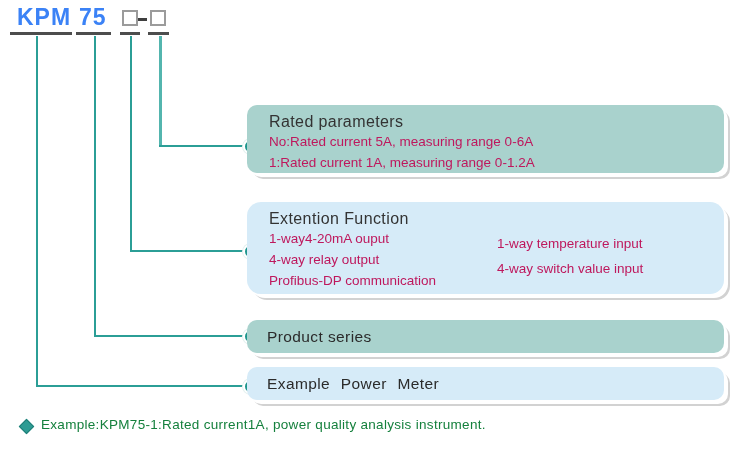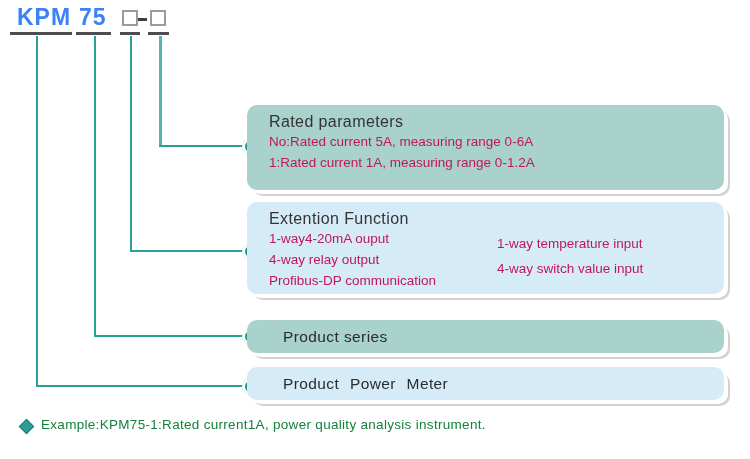--- a/index.html
+++ b/index.html
@@ -23,21 +23,21 @@
   
   .info-box{
     position:absolute;left:247px;width:477px;border-radius:10px;
     box-shadow:4px 4px 0 #ffffff,6px 6px 0 #d2d2d2;
     color:#2b2b2b;box-sizing:border-box;
   }
   .teal-box{background:#a9d2cd;}
   .blue-box{background:#d6ebf8;}
   .box-heading{font-size:16px;color:#333333;letter-spacing:0.4px;}
   .box-line{font-size:13.5px;color:#be185d;line-height:21px;}
-  .slim{display:flex;align-items:center;padding-left:36px;font-size:15.5px;color:#2b2b2b;letter-spacing:0.4px;}
+  .slim{display:flex;align-items:center;padding-left:20px;font-size:15.5px;color:#2b2b2b;letter-spacing:0.4px;}
   
   .diamond{
     position:absolute;left:21px;top:421px;width:9px;height:9px;
     background:#2e9c94;border:1px solid #1d7d76;transform:rotate(45deg);
   }
   .example-text{position:absolute;left:41px;top:417px;font-size:13.5px;color:#15803d;letter-spacing:0.3px;}
 </style>
 </head>
 <body>
 
@@ -63,39 +63,39 @@
   <div class="bullet" style="left:243px;top:329px;"></div>
 
   <div class="vline" style="left:130px;top:36px;height:216px;"></div>
   <div class="hline" style="left:130px;top:250px;width:117px;"></div>
   <div class="bullet" style="left:243px;top:244px;"></div>
 
   <div class="vline thick" style="left:159px;top:36px;height:110px;"></div>
   <div class="hline" style="left:159px;top:145px;width:88px;"></div>
   <div class="bullet" style="left:243px;top:139px;"></div>
 
-  <div class="info-box teal-box" style="top:105px;height:85px;padding:8px 10px 0 22px;">
+  <div class="info-box teal-box" style="top:105px;height:68px;padding:8px 10px 0 22px;">
     <div class="box-heading">Rated parameters</div>
     <div class="box-line">No:Rated current 5A, measuring range 0-6A</div>
     <div class="box-line">1:Rated current 1A, measuring range 0-1.2A</div>
   </div>
 
-  <div class="info-box blue-box" style="top:202px;height:92px;padding:8px 10px 0 22px;">
+  <div class="info-box blue-box" style="top:202px;height:92px;padding:8px 10px 0 22px;border-radius:14px;">
     <div class="box-heading">Extention Function</div>
     <div class="box-line">1-way4-20mA ouput</div>
     <div class="box-line">4-way relay output</div>
     <div class="box-line">Profibus-DP communication</div>
     <div class="box-line" style="position:absolute;left:250px;top:31px;">1-way temperature input</div>
     <div class="box-line" style="position:absolute;left:250px;top:56px;">4-way switch value input</div>
   </div>
 
   <div class="info-box teal-box slim" style="top:320px;height:33px;">
     <span>Product series</span>
   </div>
 
   <div class="info-box blue-box slim" style="top:367px;height:33px;word-spacing:6px;">
-    <span>Product Power Meter</span>
+    <span>Example Power Meter</span>
   </div>
 
   <div class="diamond"></div>
   <div class="example-text">Example:KPM75-1:Rated current1A, power quality analysis instrument.</div>
 
 </div>
 
 </body></html>

